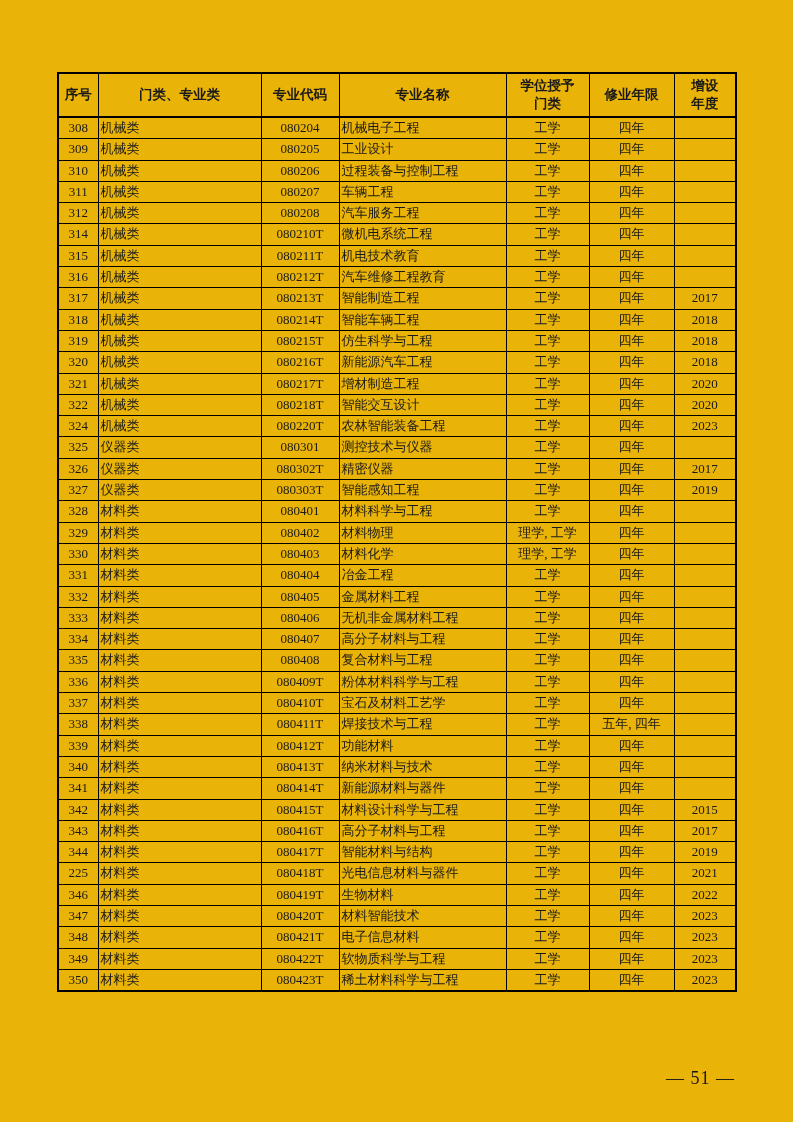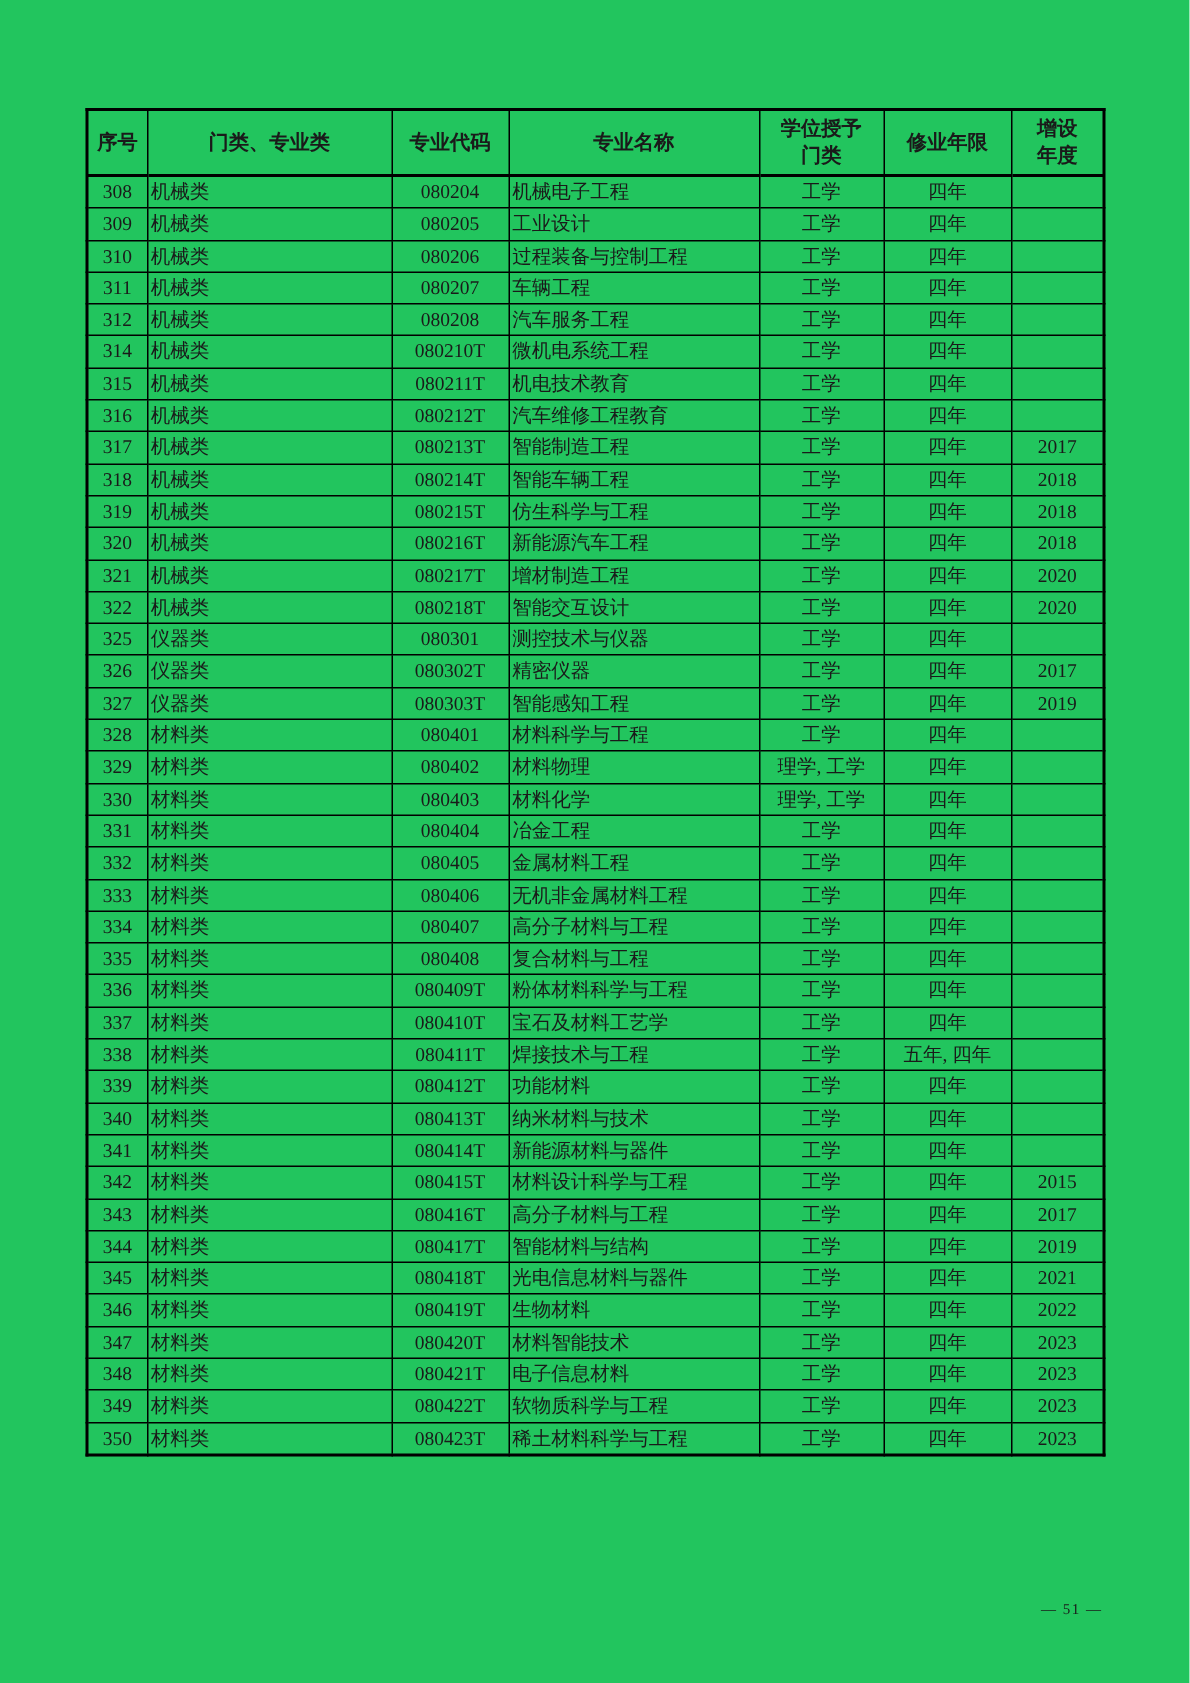--- a/index.html
+++ b/index.html
@@ -4,21 +4,21 @@
 <style>
   html, body {
     margin: 0;
     padding: 0;
     background: #ffffff;
   }
   .page {
     position: relative;
     width: 793px;
     height: 1122px;
-    background: #22c55e;
+    background: #eab308;
     font-family: "Liberation Serif", serif;
     color: #1a1a1a;
     overflow: hidden;
   }
   table.majors {
     position: absolute;
     left: 57px;
     top: 72px;
     width: 678px;
     border-collapse: collapse;
@@ -51,21 +51,21 @@
     padding: 0 2px;
   }
   td.c-center, th.c-center { text-align: center; }
   td.c-left  { text-align: left; padding-left: 4px; }
   td.c-code  { text-align: center; padding-left: 2px; }
   .footer {
     position: absolute;
     top: 1068px;
     right: 58px;
     font-family: "Liberation Serif", serif;
-    font-size: 10px;
+    font-size: 18px;
     color: #1a1a1a;
     letter-spacing: 1px;
   }
 </style>
 </head>
 <body>
 
 <div class="page">
 
   <table class="majors">
@@ -212,20 +212,29 @@
         <tr>
           <td class="c-center">322</td>
           <td class="c-left">机械类</td>
           <td class="c-code">080218T</td>
           <td class="c-left">智能交互设计</td>
           <td class="c-center">工学</td>
           <td class="c-center">四年</td>
           <td class="c-center">2020</td>
         </tr>
         <tr>
+          <td class="c-center">324</td>
+          <td class="c-left">机械类</td>
+          <td class="c-code">080220T</td>
+          <td class="c-left">农林智能装备工程</td>
+          <td class="c-center">工学</td>
+          <td class="c-center">四年</td>
+          <td class="c-center">2023</td>
+        </tr>
+        <tr>
           <td class="c-center">325</td>
           <td class="c-left">仪器类</td>
           <td class="c-code">080301</td>
           <td class="c-left">测控技术与仪器</td>
           <td class="c-center">工学</td>
           <td class="c-center">四年</td>
           <td class="c-center"></td>
         </tr>
         <tr>
           <td class="c-center">326</td>
@@ -392,21 +401,21 @@
         <tr>
           <td class="c-center">344</td>
           <td class="c-left">材料类</td>
           <td class="c-code">080417T</td>
           <td class="c-left">智能材料与结构</td>
           <td class="c-center">工学</td>
           <td class="c-center">四年</td>
           <td class="c-center">2019</td>
         </tr>
         <tr>
-          <td class="c-center">345</td>
+          <td class="c-center">225</td>
           <td class="c-left">材料类</td>
           <td class="c-code">080418T</td>
           <td class="c-left">光电信息材料与器件</td>
           <td class="c-center">工学</td>
           <td class="c-center">四年</td>
           <td class="c-center">2021</td>
         </tr>
         <tr>
           <td class="c-center">346</td>
           <td class="c-left">材料类</td>

